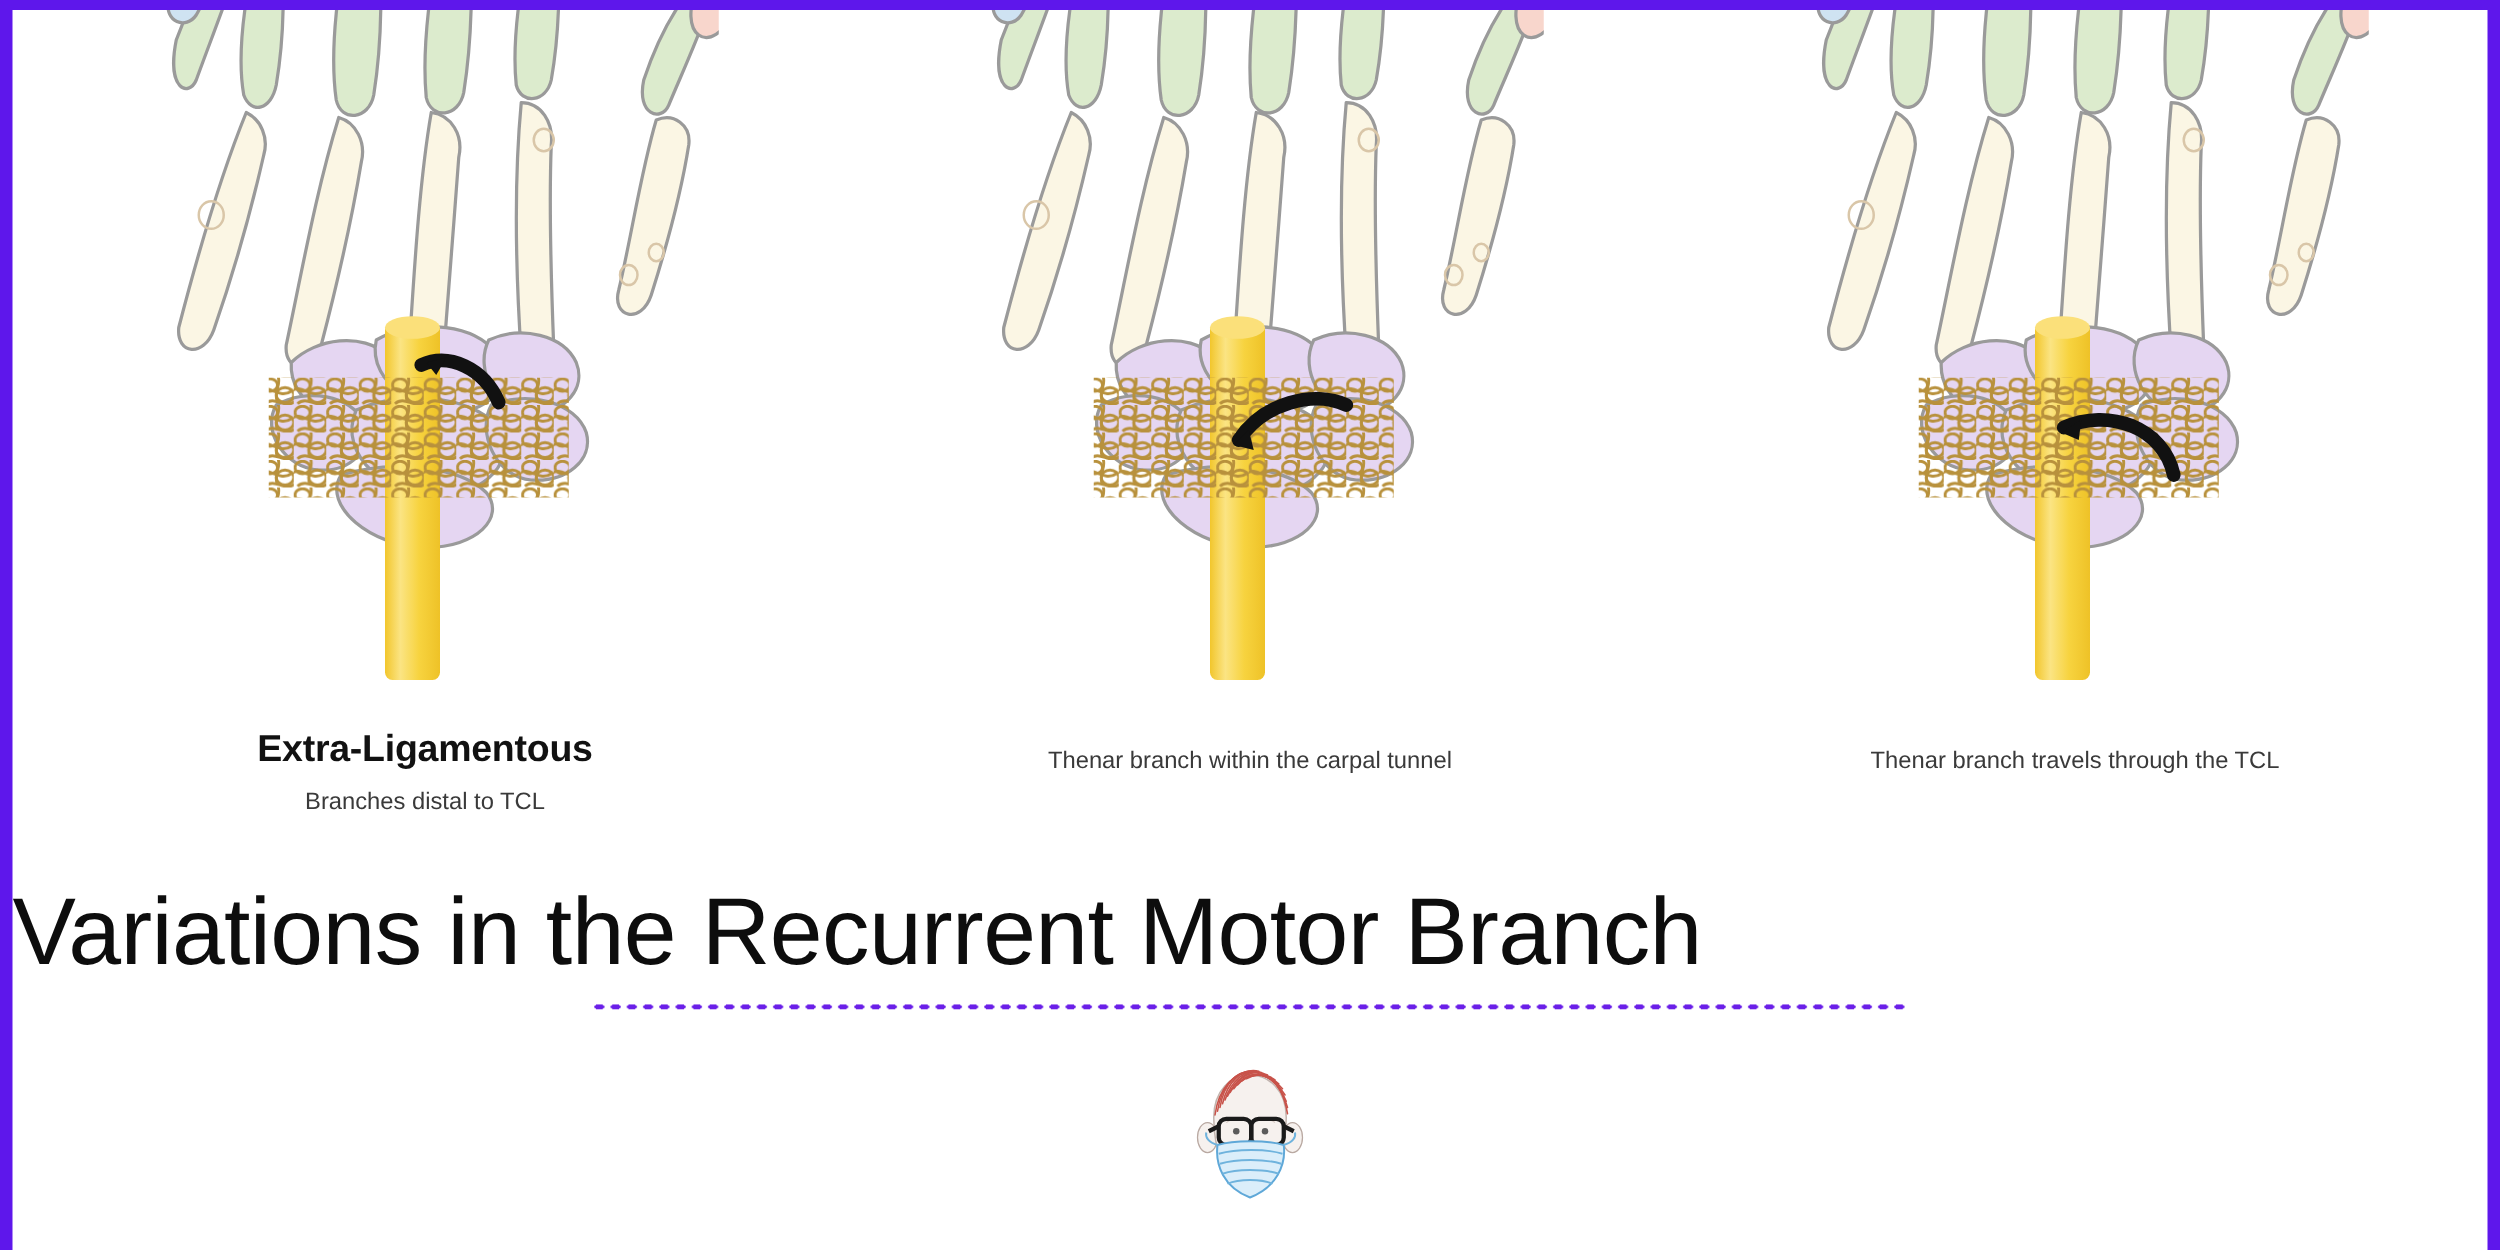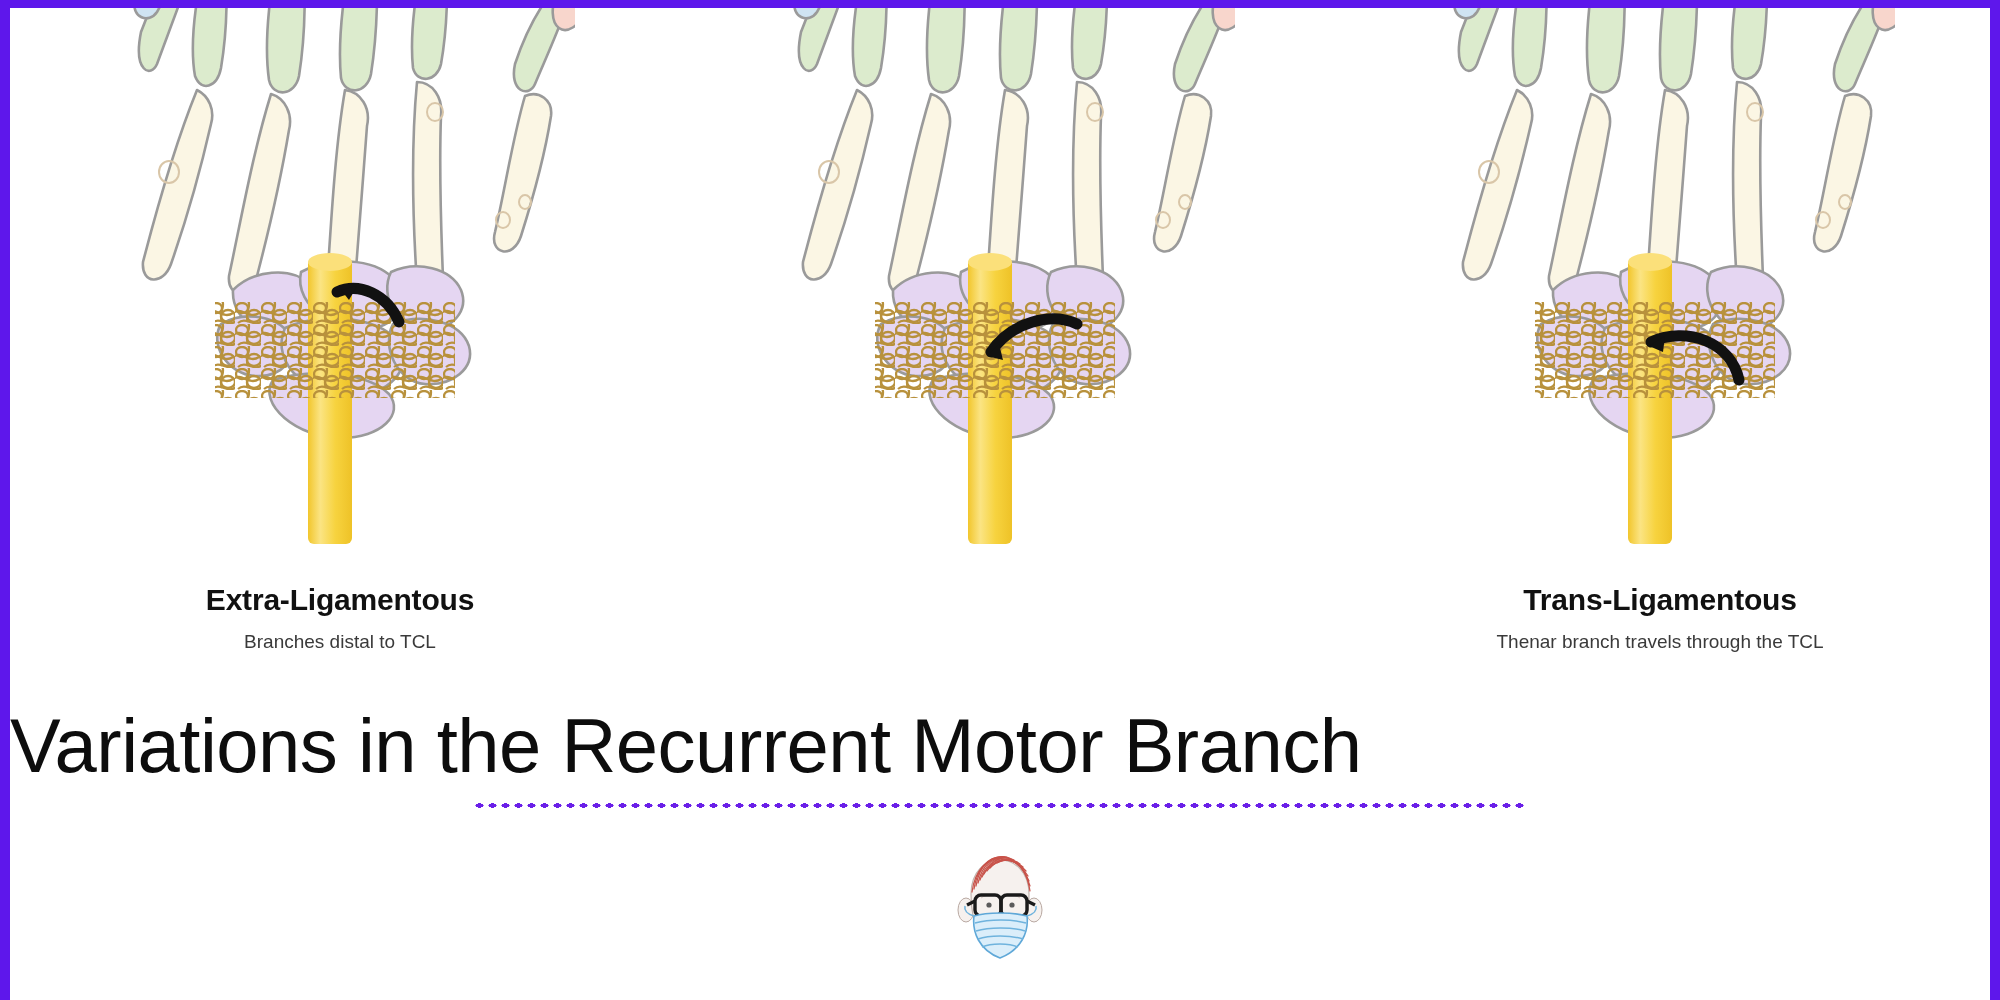--- a/index.html
+++ b/index.html
@@ -278,20 +278,21 @@
             </g>
 
             <g>
               <path d="M 232 268 C 252 238 292 228 318 240" fill="none" stroke="#111111" stroke-width="11" stroke-linecap="round" transform="translate(-6,112)"></path>
               <path d="M 222 384 L 234 372 L 238 388 Z" fill="#111111"></path>
             </g>
           </svg>
         </div>
 
         <div class="caption">
+          <div class="caption-sub">Thenar branch within the carpal tunnel</div>
         </div>
       </div>
 
       <div class="panel">
         <div class="hand-wrap">
           <svg viewBox="0 0 470 600" xmlns="http://www.w3.org/2000/svg">
             <defs>
               <linearGradient id="nerveGrad3" x1="0" y1="0" x2="1" y2="0">
                 <stop offset="0%" stop-color="#f2c62c"></stop>
                 <stop offset="28%" stop-color="#fbe483"></stop>
@@ -357,21 +358,20 @@
             </g>
 
             <g>
               <path d="M 236 262 C 272 246 316 262 324 300" fill="none" stroke="#111111" stroke-width="11" stroke-linecap="round" transform="translate(-10,108)"></path>
               <path d="M 224 374 L 240 364 L 238 380 Z" fill="#111111"></path>
             </g>
           </svg>
         </div>
 
         <div class="caption">
-          <div class="caption-title">Trans-Ligamentous</div>
           <div class="caption-sub">Thenar branch travels through the TCL</div>
         </div>
       </div>
 
     </div>
 
     <div class="title-block">
       <div class="main-title">Variations in the Recurrent Motor Branch</div>
       <div class="title-rule"></div>
     </div>

